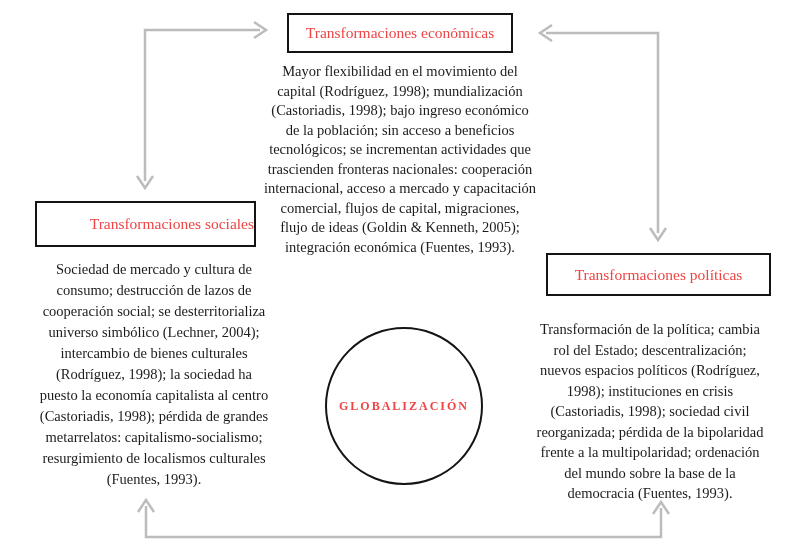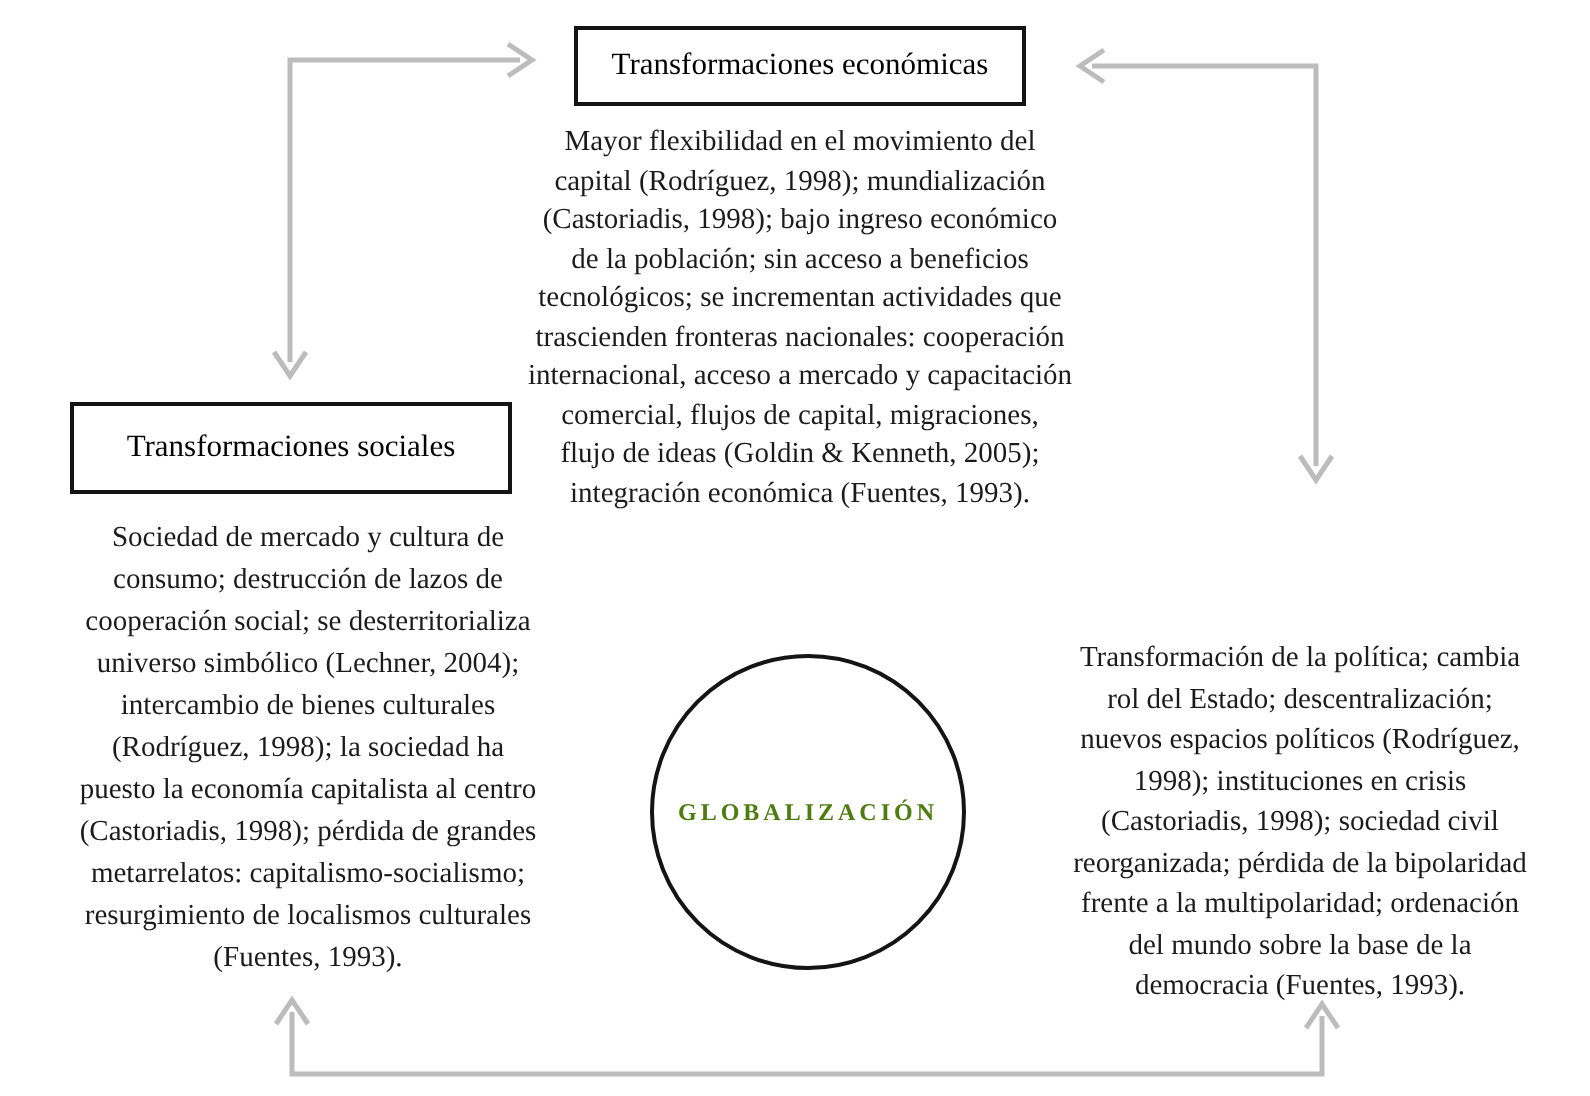--- a/index.html
+++ b/index.html
@@ -25,25 +25,25 @@
     position: absolute;
     border: 2px solid #141414;
     background: #ffffff;
     display: flex;
     align-items: center;
     justify-content: center;
     box-sizing: border-box;
   }
   .node-title {
     font-size: 15.5px;
-    color: #000000;
+    color: #ef4444;
     white-space: nowrap;
   }
   .box-economic  { left: 287px; top: 13px;  width: 226px; height: 40px; }
-  .box-social    { left: 35px;  top: 201px; width: 221px; height: 46px; }
+  .box-social    { left: 35px;  top: 201px; width: 221px; height: 46px; justify-content: flex-end; }
   .box-political { left: 546px; top: 253px; width: 225px; height: 43px; }
 
   .node-body {
     position: absolute;
     text-align: center;
     white-space: pre-line;
     font-size: 14.5px;
   }
   .body-economic  { left: 208px; top: 62px;  width: 384px; line-height: 19.5px; }
   .body-social    { left: 10px;   top: 259px; width: 288px; line-height: 21px; }
@@ -58,21 +58,21 @@
     background: #ffffff;
     display: flex;
     align-items: center;
     justify-content: center;
     box-sizing: border-box;
   }
   .center-label {
     font-weight: bold;
     font-size: 12px;
     letter-spacing: 2px;
-    color: #4d7c0f;
+    color: #ef4444;
     white-space: nowrap;
   }
 </style>
 </head>
 <body>
 
 <div class="canvas" style="color: rgb(27, 27, 27);">
 
   <svg class="arrow-layer" viewBox="0 0 795 548" fill="none" stroke="#bcbcbc" stroke-width="2.5">
 
@@ -117,20 +117,23 @@
 cooperación social; se desterritorializa
 universo simbólico (Lechner, 2004);
 intercambio de bienes culturales
 (Rodríguez, 1998); la sociedad ha
 puesto la economía capitalista al centro
 (Castoriadis, 1998); pérdida de grandes
 metarrelatos: capitalismo-socialismo;
 resurgimiento de localismos culturales
 (Fuentes, 1993).</div>
 
+  <div class="node-box box-political" style="border-color: rgb(20, 20, 20);">
+    <span class="node-title">Transformaciones políticas</span>
+  </div>
   <div class="node-body body-political">Transformación de la política; cambia
 rol del Estado; descentralización;
 nuevos espacios políticos (Rodríguez,
 1998); instituciones en crisis
 (Castoriadis, 1998); sociedad civil
 reorganizada; pérdida de la bipolaridad
 frente a la multipolaridad; ordenación
 del mundo sobre la base de la
 democracia (Fuentes, 1993).</div>
 

